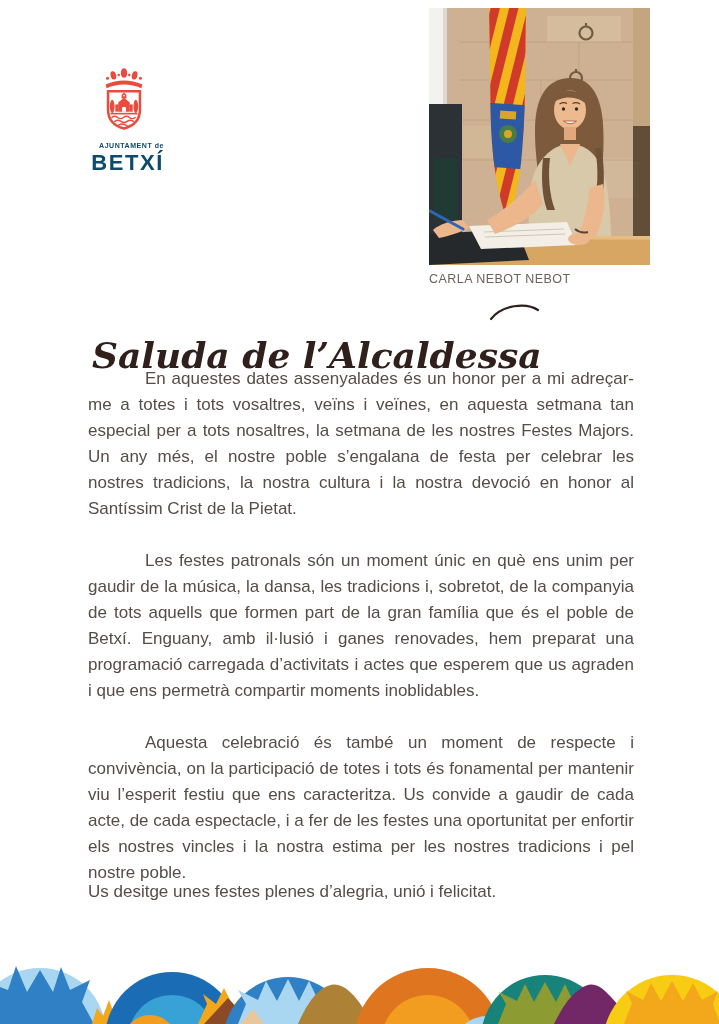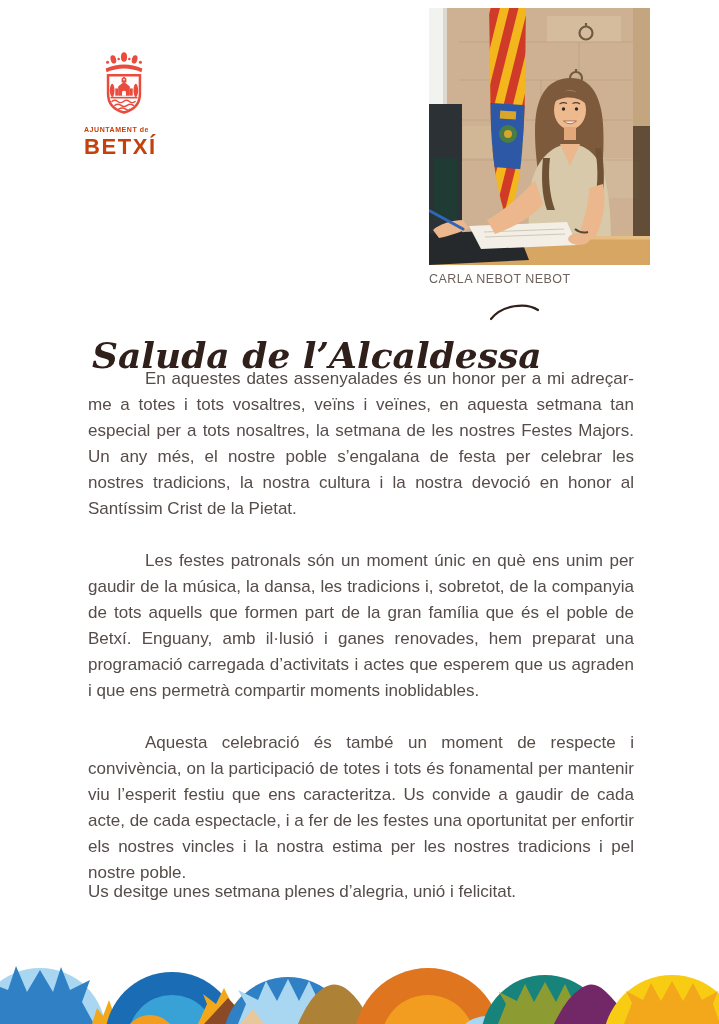--- a/index.html
+++ b/index.html
@@ -1,20 +1,20 @@
 <!DOCTYPE html>
 <html lang="ca"><head>
 <meta charset="utf-8">
 <style>
   html,body{margin:0;padding:0;background:#ffffff;}
   .page{position:relative;width:719px;height:1024px;background:#fff;overflow:hidden;
         font-family:"Liberation Sans",sans-serif;}
 
   
-  .logo{position:absolute;left:84px;top:50px;width:80px;text-align:left;color:#c2410c;}
+  .logo{position:absolute;left:84px;top:66px;width:80px;text-align:right;color:#0c4a6e;}
   .crest{display:block;margin:0 auto;}
   .logo-org{font-size:7px;font-weight:bold;letter-spacing:.55px;margin-top:4px;white-space:nowrap;}
   .logo-name{font-size:22px;font-weight:bold;letter-spacing:1.6px;margin-top:1px;}
 
   
   .photo{position:absolute;left:429px;top:8px;width:221px;height:257px;margin:0;overflow:hidden;}
   .photo svg{display:block;}
   .caption{position:absolute;left:429px;top:272px;width:219px;text-align:left;
            font-size:12.5px;letter-spacing:.45px;color:#6d615d;}
 
@@ -170,21 +170,21 @@
     </svg>
     <span>Saluda de l’Alcaldessa</span>
   </h1>
 
   <main class="body-text">
     <p class="indent">En aquestes dates assenyalades és un honor per a mi adreçar-me a totes i tots vosaltres, veïns i veïnes, en aquesta setmana tan especial per a tots nosaltres, la setmana de les nostres Festes Majors. Un any més, el nostre poble s’engalana de festa per celebrar les nostres tradicions, la nostra cultura i la nostra devoció en honor al Santíssim Crist de la Pietat.</p>
     <p class="indent">Les festes patronals són un moment únic en què ens unim per gaudir de la música, la dansa, les tradicions i, sobretot, de la companyia de tots aquells que formen part de la gran família que és el poble de Betxí. Enguany, amb il·lusió i ganes renovades, hem preparat una programació carregada d’activitats i actes que esperem que us agraden i que ens permetrà compartir moments inoblidables.</p>
     <p class="indent">Aquesta celebració és també un moment de respecte i convivència, on la participació de totes i tots és fonamental per mantenir viu l’esperit festiu que ens caracteritza. Us convide a gaudir de cada acte, de cada espectacle, i a fer de les festes una oportunitat per enfortir els nostres vincles i la nostra estima per les nostres tradicions i pel nostre poble.</p>
   </main>
   <div class="closing">
-    <p>Us desitge unes setmana plenes d’alegria, unió i felicitat.</p>
+    <p>Us desitge unes festes plenes d’alegria, unió i felicitat.</p>
   </div>
 
   <svg class="footer-art" width="719" height="70" viewBox="0 0 719 70">
     <g>
       <circle cx="40" cy="80" r="66" fill="#a9d6f0"></circle>
       <polygon points="-12,70 -4,46 -14,28 8,36 16,12 27,38 40,16 53,38 61,13 70,36 90,26 82,48 94,70" fill="#2f80c4"></polygon>
     </g>
     <polygon points="92,70 97,54 103,62 109,46 114,60 119,70" fill="#f3a71b"></polygon>
     <g>
       <circle cx="172" cy="85" r="67" fill="#1a6cb4"></circle>

